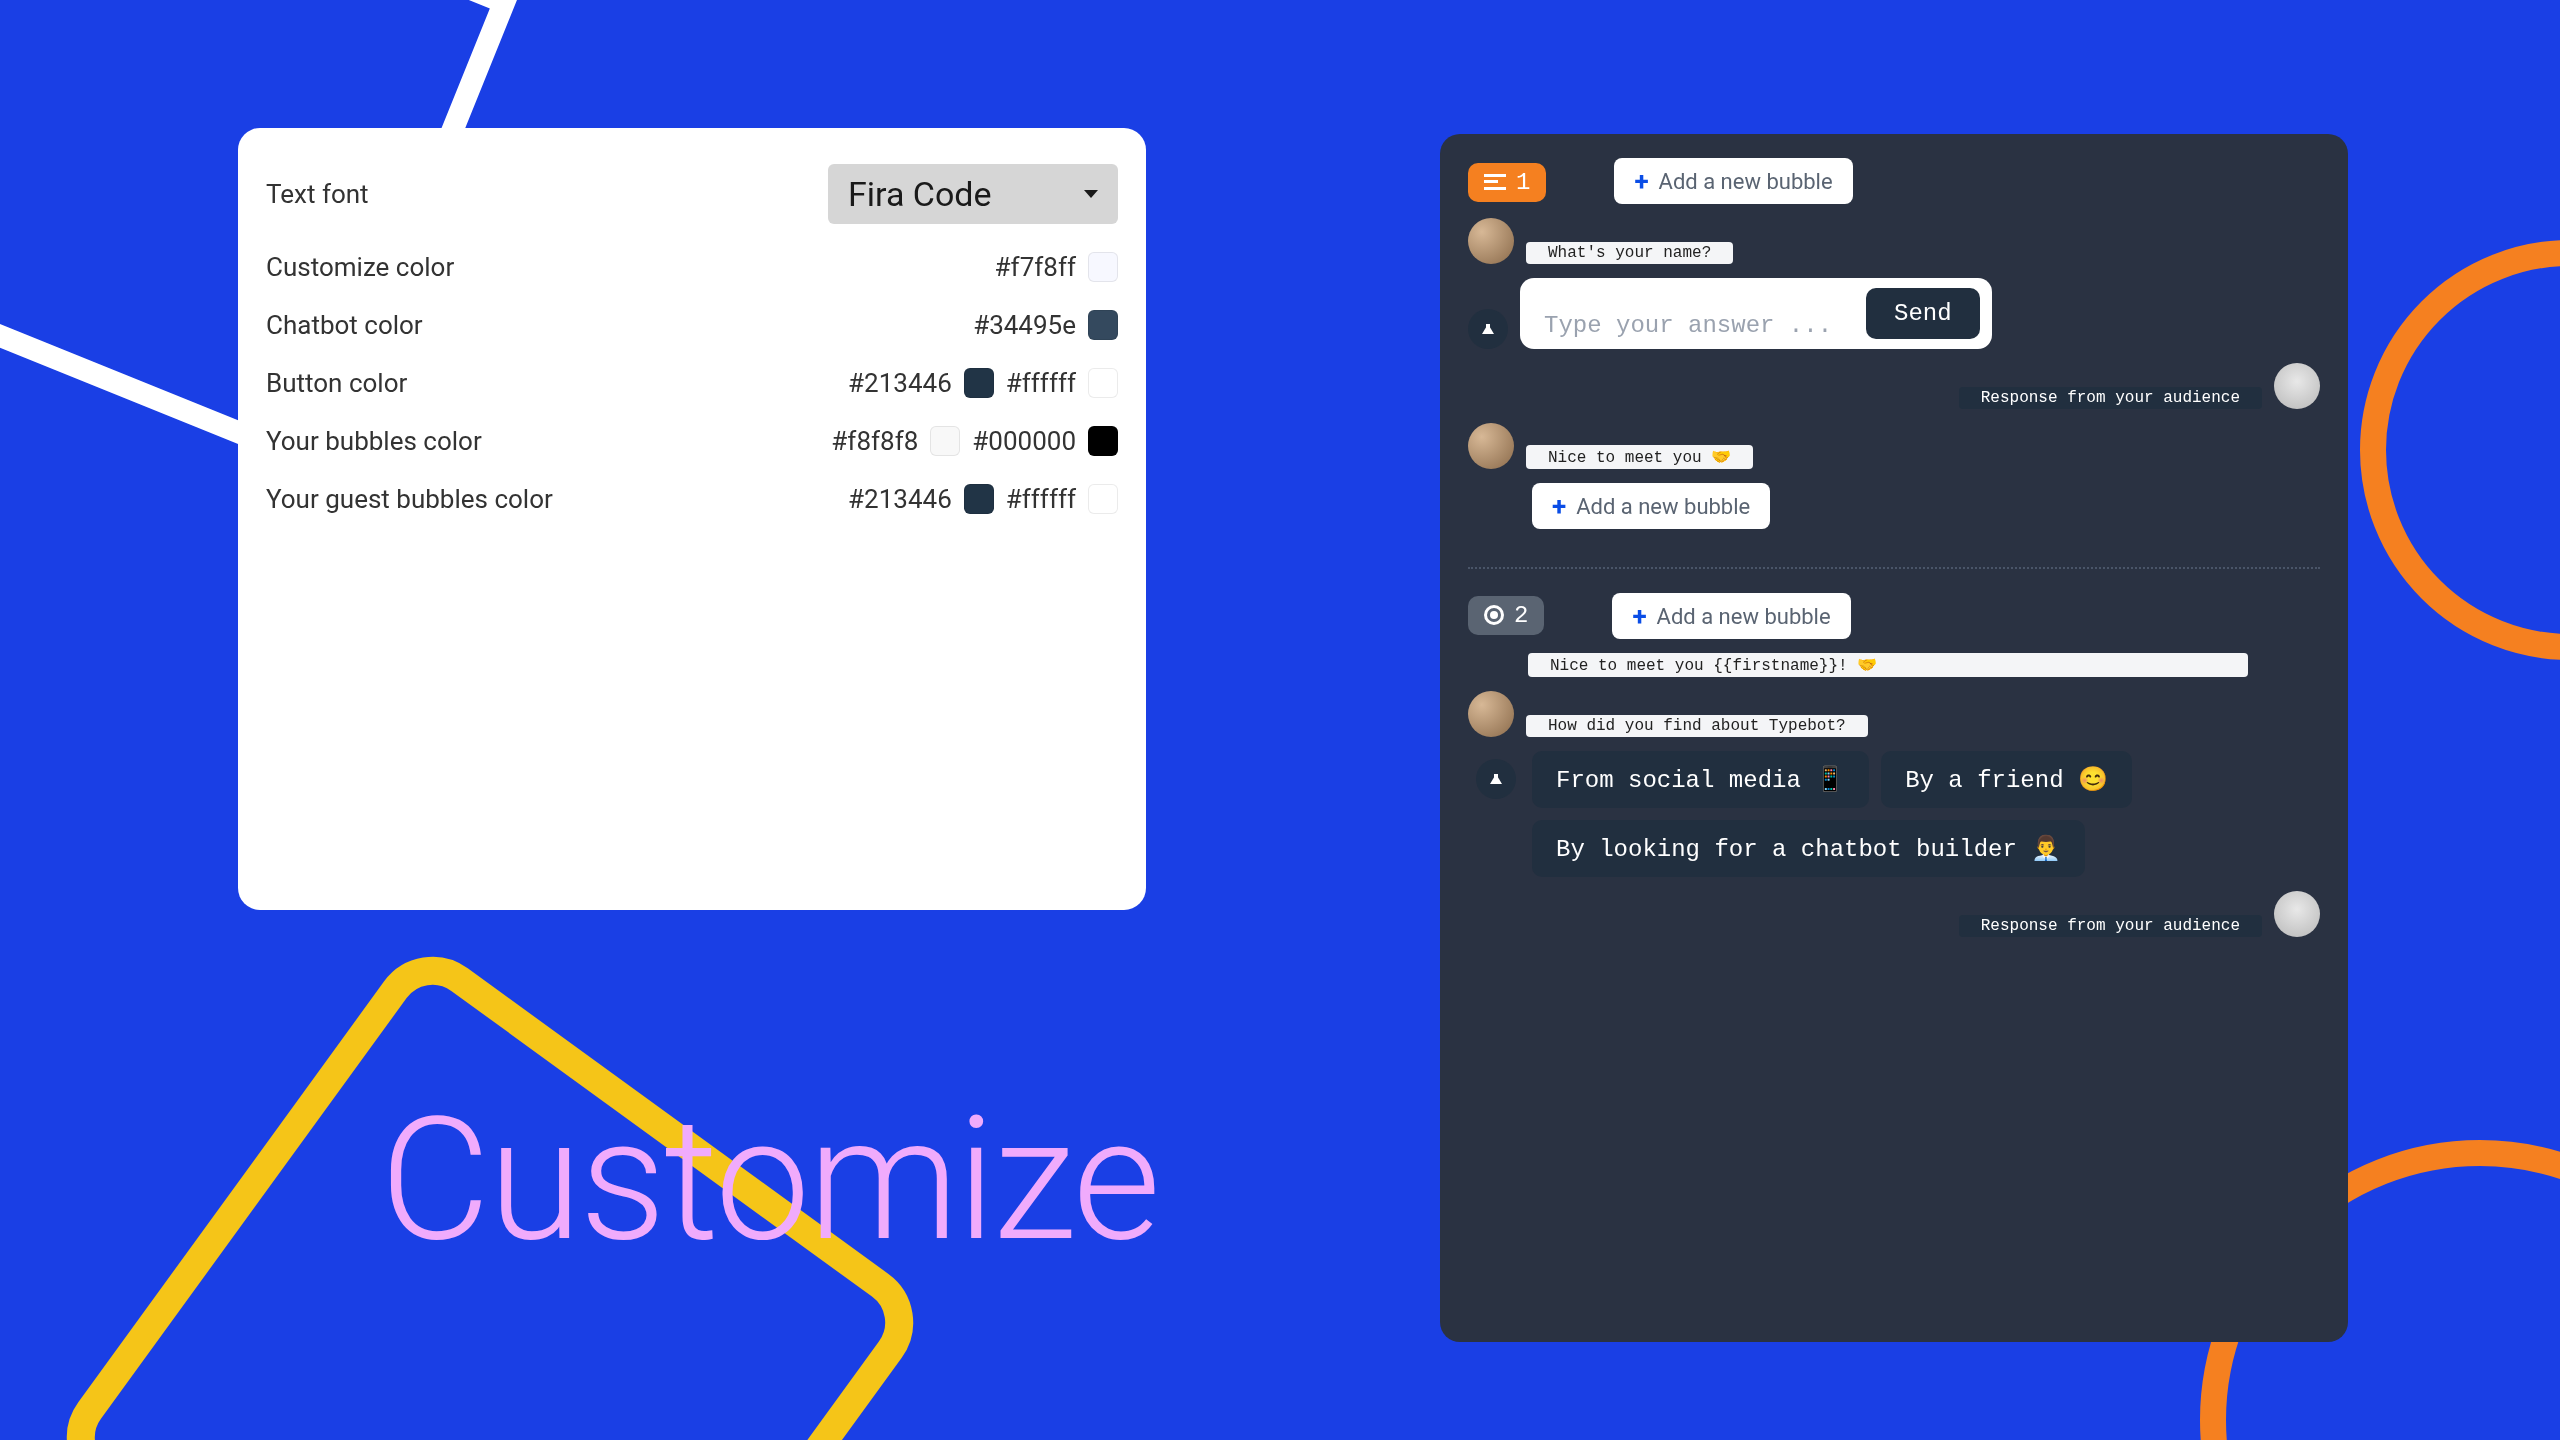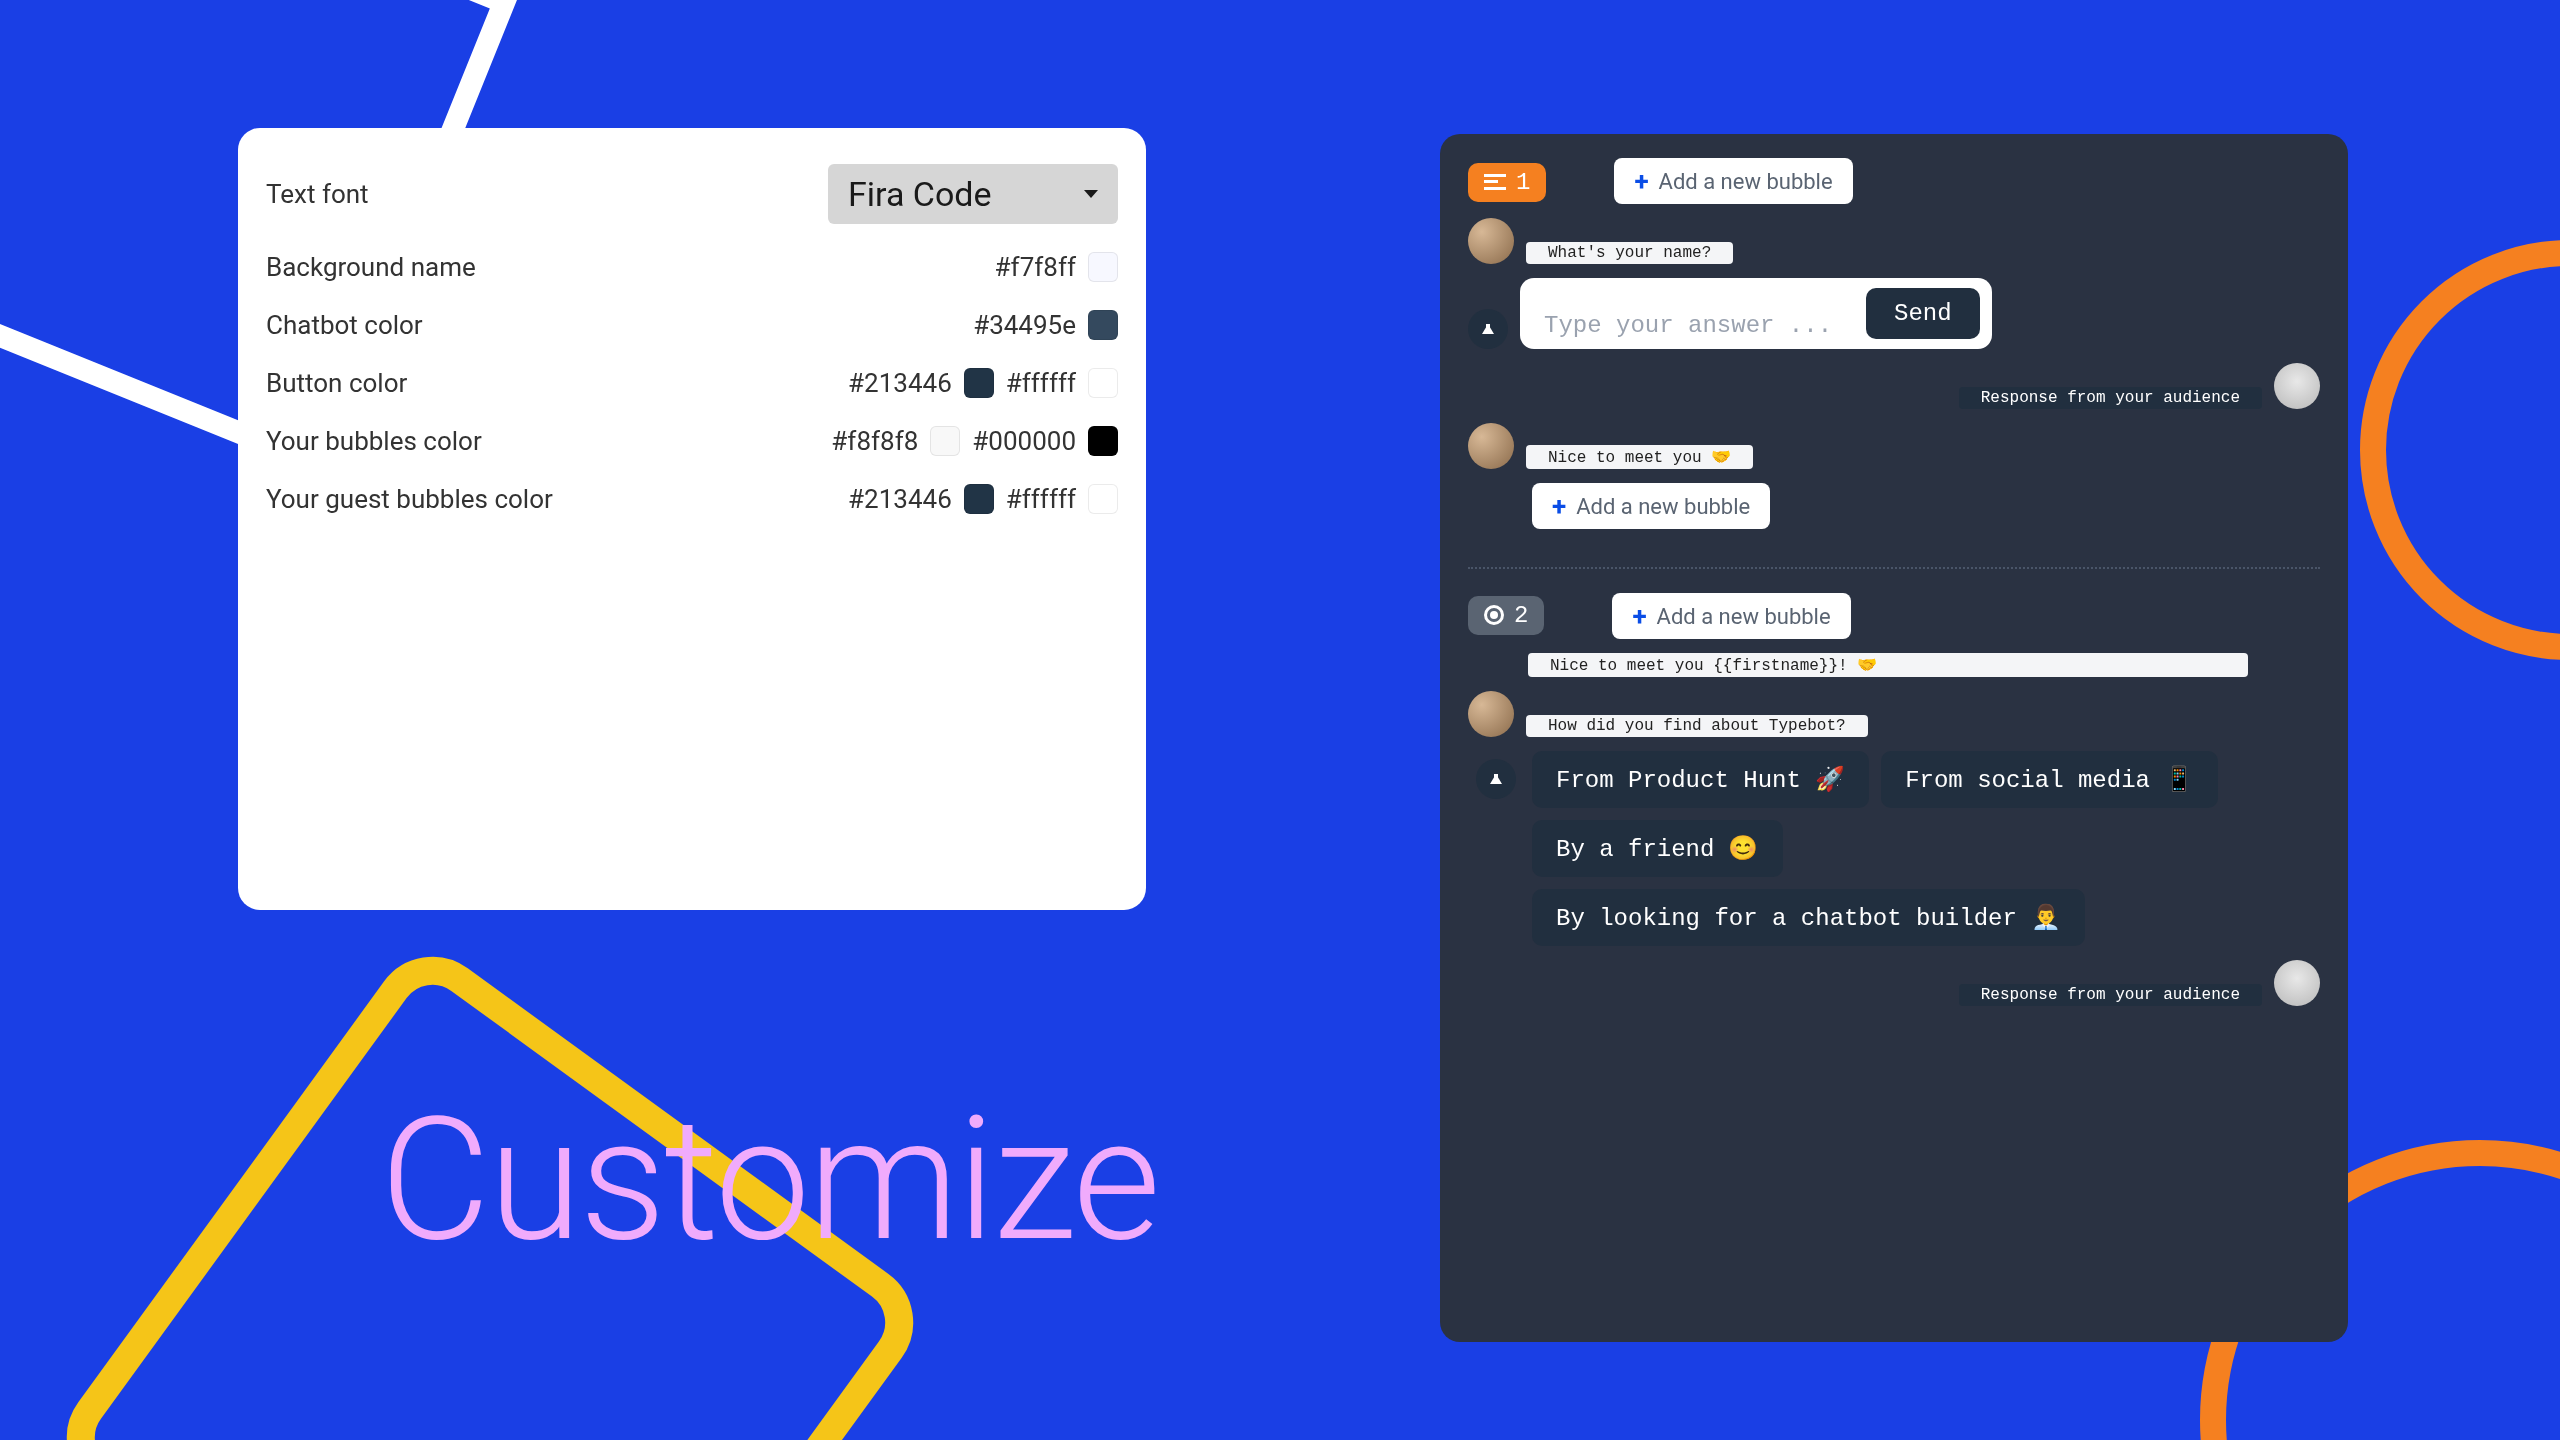--- a/index.html
+++ b/index.html
@@ -278,21 +278,21 @@
 <div class="panel">
   <div class="row">
     <span class="label">Text font</span>
     <div class="font-select">
       <span>Fira Code</span>
       <span class="chevron-down"></span>
     </div>
   </div>
 
   <div class="row">
-    <span class="label">Background name</span>
+    <span class="label">Customize color</span>
     <div class="value-area">
       <span class="hex">#f7f8ff</span>
       <span class="swatch" style="background:#f7f8ff"></span>
     </div>
   </div>
 
   <div class="row">
     <span class="label">Chatbot color</span>
     <div class="value-area">
       <span class="hex">#34495e</span>
@@ -393,21 +393,20 @@
     <div class="avatar"></div>
     <div class="bubble">How did you find about Typebot?</div>
   </div>
 
   <div class="option-group">
     <div class="arrow-wrap">
       <div class="arrow-circle">
         <span class="arrow-up"></span>
       </div>
     </div>
-    <div class="option-chip">From Product Hunt 🚀</div>
     <div class="option-chip">From social media 📱</div>
     <div class="option-chip">By a friend 😊</div>
     <div class="option-chip">By looking for a chatbot builder 👨‍💼</div>
   </div>
 
   <div class="chat-row right">
     <div class="bubble dark">Response from your audience</div>
     <div class="avatar guest"></div>
   </div>
 

